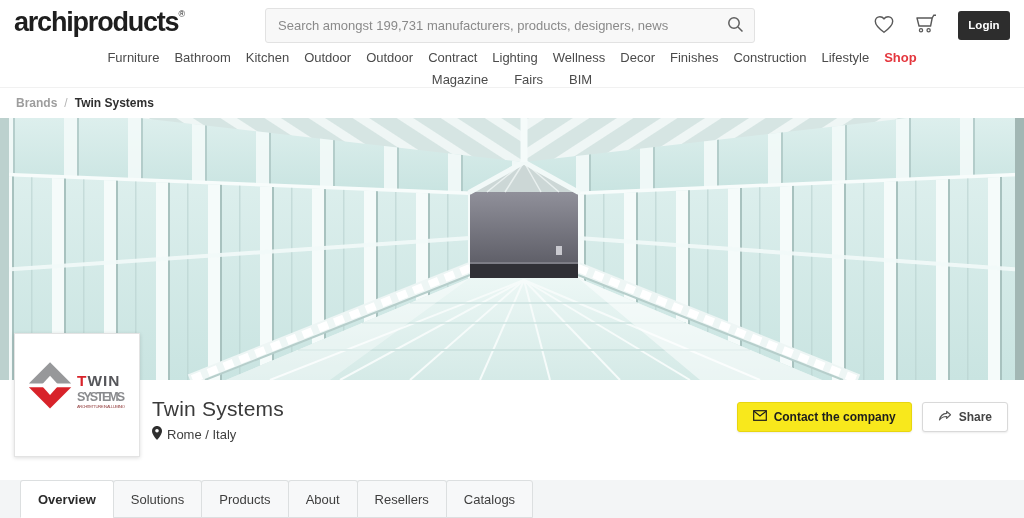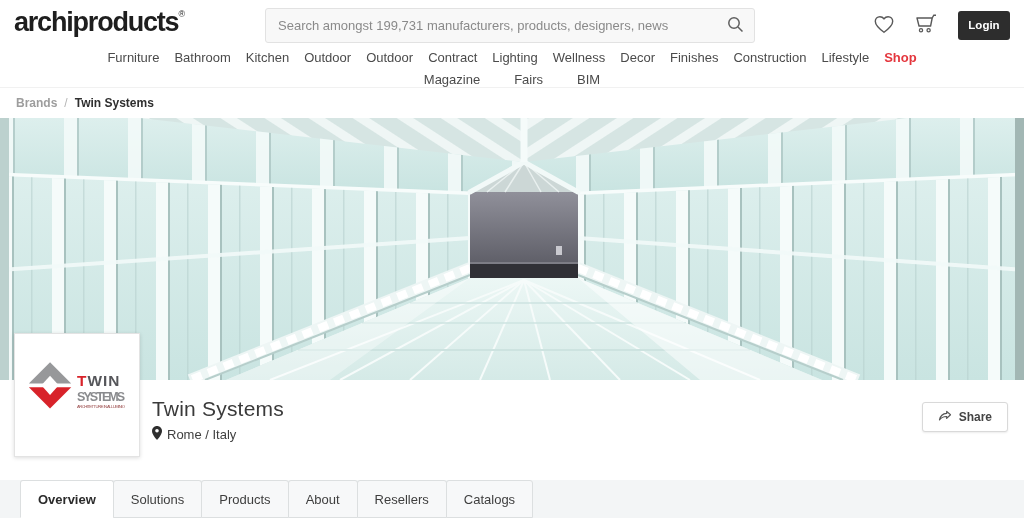--- a/index.html
+++ b/index.html
@@ -22,21 +22,21 @@
   .icon-btn { width:36px; height:36px; display:flex; align-items:center; justify-content:center;
     background:none; border:none; cursor:pointer; margin-right:6px; }
   .login-btn { width:52px; height:29px; margin:0 14px 0 8px; background:#2d2d2d; color:#fff;
     border:none; border-radius:3px; font-size:11.5px; font-weight:700; cursor:pointer;
     font-family:"Liberation Sans", sans-serif; }
 
   
   .nav { height:38px; display:flex; align-items:center; justify-content:space-between;
     padding:0 16px; border-bottom:1px solid #f1f1f1; background:#fff; white-space:nowrap;flex-direction:column; }
   .nav-left { display:flex; gap:15px; }
-  .nav-right { display:flex; gap:34px; }
+  .nav-right { display:flex; gap:26px; }
   .nav a { text-decoration:none; color:#4b4b4b; font-size:13px; cursor:pointer; }
   .nav a.accent { color:#e4373e; font-weight:700; }
 
   
   .breadcrumb { height:30px; display:flex; align-items:center; padding:0 16px; background:#fff;
     font-size:12px; }
   .breadcrumb .root { color:#9d9d9d; font-weight:600; cursor:pointer; }
   .breadcrumb .sep { color:#b5b5b5; margin:0 7px; }
   .breadcrumb .cur { color:#2f2f2f; font-weight:700; }
 
@@ -253,20 +253,29 @@
         <svg width="10" height="14" viewBox="0 0 10 14">
             <path d="M5,0 C2.2,0 0,2.2 0,5 C0,8.7 5,14 5,14 C5,14 10,8.7 10,5 C10,2.2 7.8,0 5,0 Z" fill="#2e2e2e"></path>
             <circle cx="5" cy="4.8" r="1.8" fill="#ffffff"></circle>
           </svg>
       </span>
       <span>Rome / Italy</span>
     </div>
   </div>
 
   <div class="actions">
+    <button class="btn btn-yellow">
+      <span>
+        <svg width="14" height="11" viewBox="0 0 14 11">
+            <rect x="0.7" y="0.7" width="12.6" height="9.6" fill="none" stroke="#1d1d1d" stroke-width="1.2"></rect>
+            <path d="M1,1.2 L7,6 L13,1.2" fill="none" stroke="#1d1d1d" stroke-width="1.2"></path>
+          </svg>
+      </span>
+      <span>Contact the company</span>
+    </button>
     <button class="btn btn-white">
       <span>
         <svg width="14" height="11" viewBox="0 0 14 11">
             <path d="M12.5,4.8 L8.7,1.4 V3.4 C4.8,3.7 2.3,5.9 1.5,9.8 C3.4,7.4 5.8,6.4 8.7,6.5 V8.4 Z" fill="none" stroke="#555" stroke-width="1.2" stroke-linejoin="round"></path>
           </svg>
       </span>
       <span>Share</span>
     </button>
   </div>
 </div>

